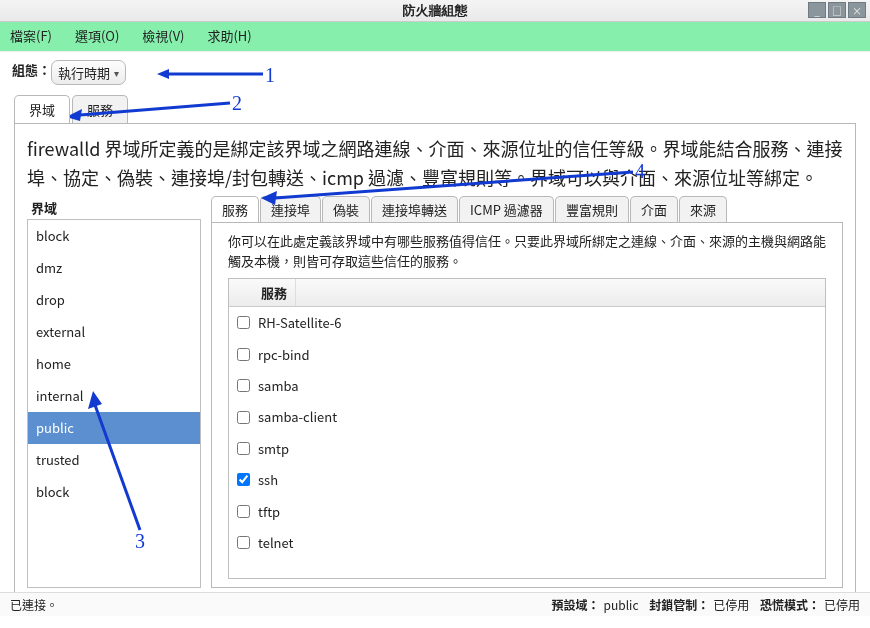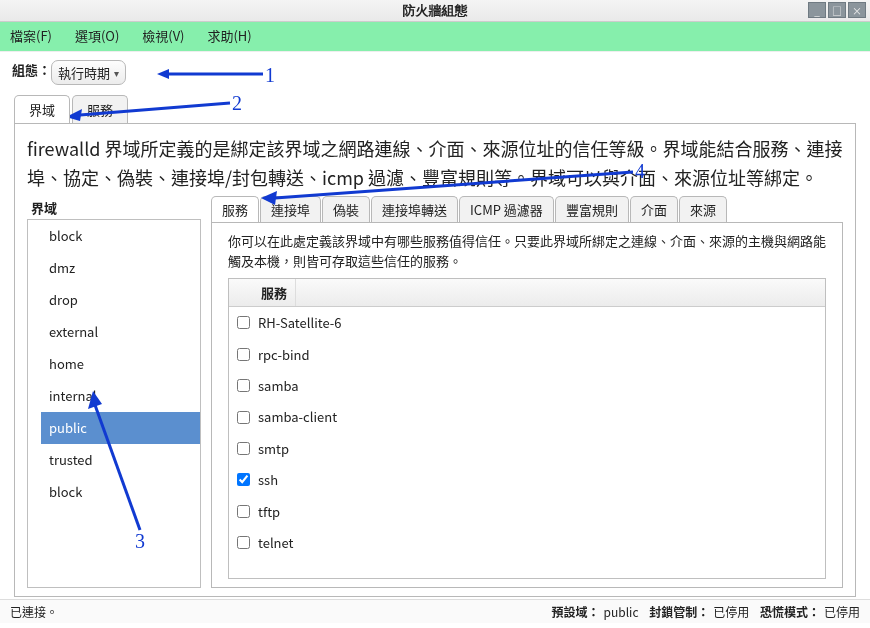--- a/index.html
+++ b/index.html
@@ -17,35 +17,35 @@
   .combo .chev { font-size: 10px; color: #555; }
   .outer-tab-row { display: flex; align-items: flex-end; padding: 0 14px; margin-top: 6px; gap: 2px; }
   .tab { border: 1px solid #b8b8b8; border-bottom: none; border-radius: 5px 5px 0 0; padding: 4px 14px; background: #f2f2f2; cursor: pointer; font-size: 13px; }
   .tab.active { background: #fff; position: relative; z-index: 3; }
   .outer-content { border: 1px solid #b8b8b8; margin: 0 14px 10px; padding: 10px 12px 6px; background: #fff; position: relative; height: 474px; }
   .zone-desc { font-size: 18px; line-height: 1.6; margin-bottom: 4px; }
   .zone-body { display: flex; gap: 10px; height: 392px; }
   .left-col { width: 174px; display: flex; flex-direction: column; }
   .left-col .hdr { font-weight: bold; padding: 2px 4px; }
   .zone-list { flex: 1; border: 1px solid #bfbfbf; background: #fff; overflow-y: auto; }
-  .zone-item { padding: 6px 8px; border-bottom: 1px solid transparent; cursor: pointer; margin-left: 13px; }
+  .zone-item { padding: 6px 8px; border-bottom: 1px solid transparent; cursor: pointer; }
   .zone-item.selected { background: #5b8fcf; color: #fff; }
   .right-col { flex: 1; display: flex; flex-direction: column; }
   .inner-tab-row { display: flex; gap: 1px; align-items: flex-end; }
   .inner-tab { border: 1px solid #b8b8b8; border-bottom: none; border-radius: 5px 5px 0 0; padding: 3px 10px; background: #f2f2f2; cursor: pointer; font-size: 13px; }
   .inner-tab.active { background: #fff; position: relative; z-index: 3; }
   .inner-content { border: 1px solid #b8b8b8; flex: 1; padding: 8px 16px; background: #fff; overflow: hidden; display: flex; flex-direction: column; }
   .svc-desc { font-size: 13px; line-height: 1.6; margin-bottom: 6px; }
   .svc-table-wrap { flex: 1; border: 1px solid #bfbfbf; overflow-y: auto; }
   .svc-table-hdr { display: flex; background: linear-gradient(#fafafa,#ececec); border-bottom: 1px solid #ccc; }
   .svc-th { padding: 4px 8px; font-weight: bold; border-right: 1px solid #ddd; }
   .svc-th.chk { width: 24px; border-right: none; }
   .svc-row { display: flex; align-items: center; padding: 4px 8px; gap: 8px; line-height: 1.8; }
   .svc-row input[type=checkbox] { margin: 0; }
-  .statusbar { position: absolute; bottom: 5px; left: 0; right: 0; height: 24px; display: flex; align-items: center; padding: 0 10px; font-size: 12px; border-top: 1px solid #ddd; background: #fafafa; gap: 4px; }
+  .statusbar { position: absolute; bottom: 12px; left: 0; right: 0; height: 24px; display: flex; align-items: center; padding: 0 10px; font-size: 12px; border-top: 1px solid #ddd; background: #fafafa; gap: 4px; }
   .statusbar .spacer { flex: 1; }
   .statusbar b { font-weight: bold; }
   
   .annot { position: absolute; pointer-events: none; z-index: 50; }
   .annot-num { font-family: serif; font-size: 20px; color: #113ad1; font-weight: 500; }
   svg.arrow { position: absolute; overflow: visible; }
   svg.arrow path { fill: none; stroke: #113ad1; stroke-width: 3; }
   svg.arrow polygon { fill: #113ad1; }
 </style>
 </head>

